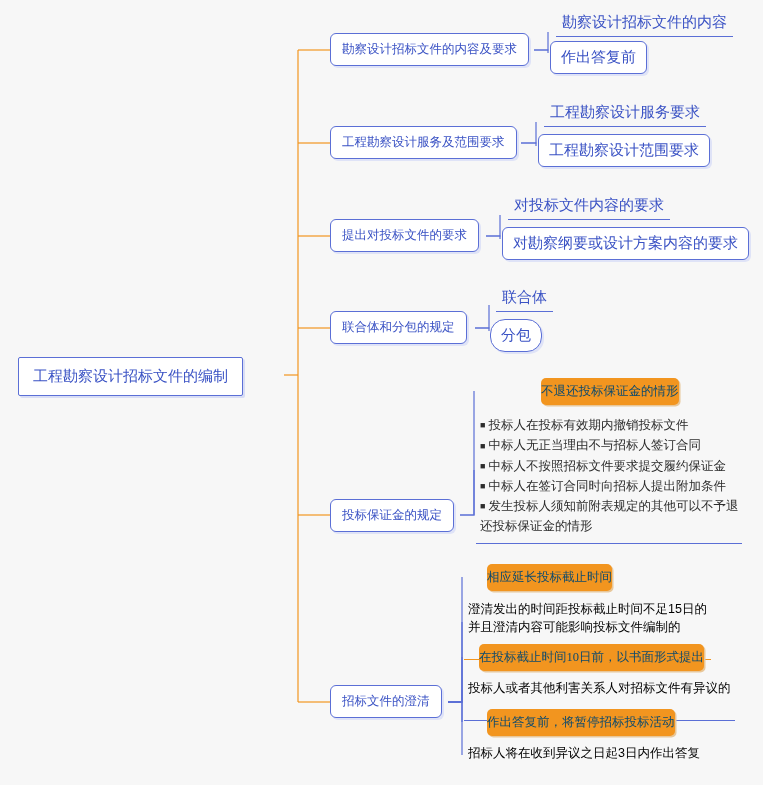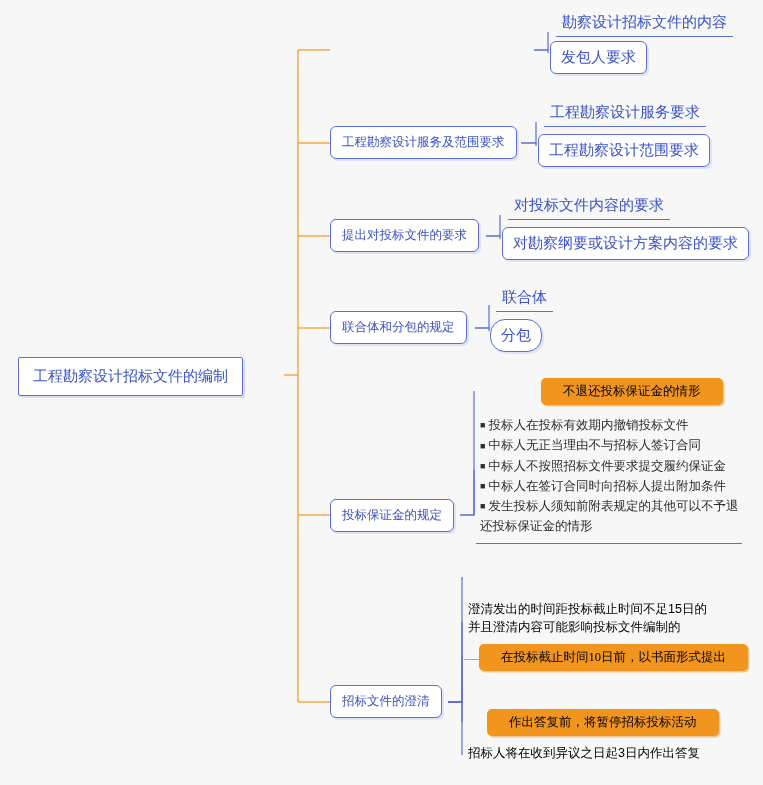--- a/index.html
+++ b/index.html
@@ -62,24 +62,24 @@
   .l3.boxed {
     border: 1.2px solid #5b6fd6;
     border-radius: 6px;
     background: #ffffff;
     box-shadow: 2px 2px 0 0 #dfe3f7;
     padding: 6px 10px;
   }
   
   .tag {
     background: #f2951f;
-    color: #000000;
+    color: #0c4a6e;
     font-size: 12.5px;
     border-radius: 5px;
-    padding: 5px 22px;
+    padding: 5px 0;
     box-shadow: 1.5px 1.5px 0 0 #e8c79a;
   }
   
   .plain {
     color: #000000;
     font-size: 12.5px;
     line-height: 1.45;
     padding: 2px 4px 23px 4px;
     border-bottom: 1.2px solid #f2951f;
     white-space: pre-line;
@@ -148,22 +148,23 @@
       <path d="M448,702 L462,702 L462,622"></path>
       <path d="M448,702 L462,702 L462,657"></path>
       <path d="M448,702 L462,702 L462,690"></path>
       <path d="M448,702 L462,702 L462,722"></path>
       <path d="M448,702 L462,702 L462,755"></path>
     </g>
   </svg>
 
   <div class="node root" style="left:18px; top:357px;">工程勘察设计招标文件的编制</div>
 
+  <div class="node l2" style="left:330px; top:33px;">勘察设计招标文件的内容及要求</div>
   <div class="node l3" style="left:556px; top:10px;">勘察设计招标文件的内容</div>
-  <div class="node l3 boxed" style="left:550px; top:41px;">发包人要求</div>
+  <div class="node l3 boxed" style="left:550px; top:41px;">作出答复前</div>
 
   <div class="node l2" style="left:330px; top:126px;">工程勘察设计服务及范围要求</div>
   <div class="node l3" style="left:544px; top:100px;text-align:right;">工程勘察设计服务要求</div>
   <div class="node l3 boxed" style="left:538px; top:134px;">工程勘察设计范围要求</div>
 
   <div class="node l2" style="left:330px; top:219px;">提出对投标文件的要求</div>
   <div class="node l3" style="left:508px; top:193px;">对投标文件内容的要求</div>
   <div class="node l3 boxed" style="left:502px; top:227px;">对勘察纲要或设计方案内容的要求</div>
 
   <div class="node l2" style="left:330px; top:311px;">联合体和分包的规定</div>
@@ -176,21 +177,23 @@
     <div><span class="bm">■</span><span>投标人在投标有效期内撤销投标文件</span></div>
     <div><span class="bm">■</span><span>中标人无正当理由不与招标人签订合同</span></div>
     <div><span class="bm">■</span><span>中标人不按照招标文件要求提交履约保证金</span></div>
     <div><span class="bm">■</span><span>中标人在签订合同时向招标人提出附加条件</span></div>
     <div class="wrap"><span class="bm">■</span><span>发生投标人须知前附表规定的其他可以不予退
 还投标保证金的情形</span></div>
   </div>
 
   <div class="node l2" style="left:330px; top:685px;">招标文件的澄清</div>
 
+  <div class="node tag" style="left:487px; top:564px;">相应延长投标截止时间</div>
   <div class="node plain" style="left:464px; top:598px;">澄清发出的时间距投标截止时间不足15日的
 并且澄清内容可能影响投标文件编制的</div>
 
   <div class="node tag" style="left:479px; top:644px;font-family:Liberation Serif, serif;">在投标截止时间10日前，以书面形式提出</div>
+  <div class="node plain blueline" style="left:464px; top:677px;">投标人或者其他利害关系人对招标文件有异议的</div>
 
   <div class="node tag" style="left:487px; top:709px;">作出答复前，将暂停招标投标活动</div>
   <div class="node plain blueline" style="left:464px; top:742px;">招标人将在收到异议之日起3日内作出答复</div>
 
 </div>
 
 </body></html>

